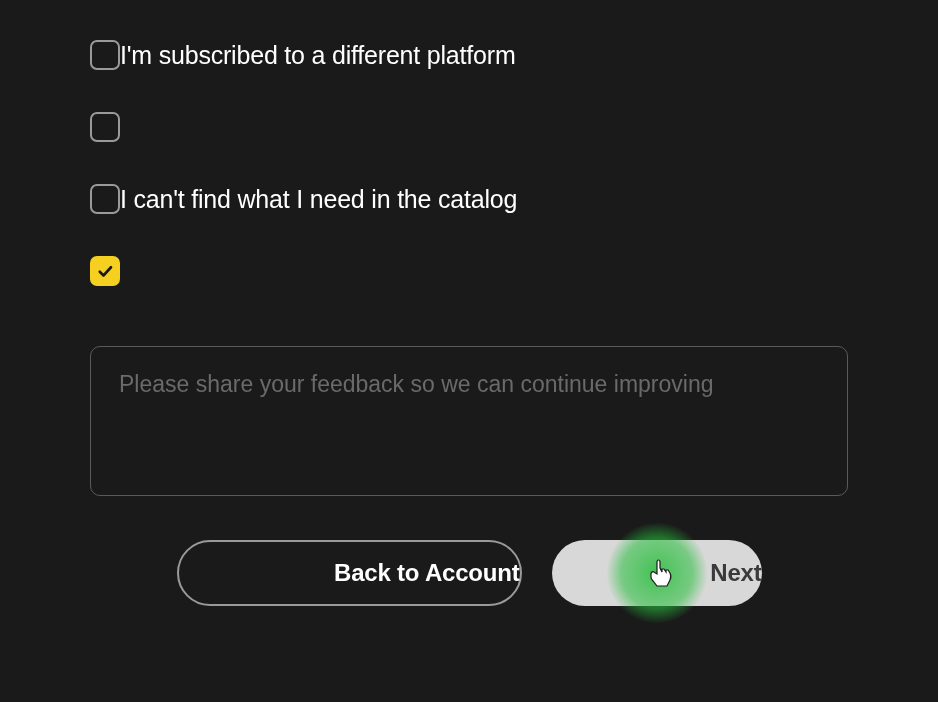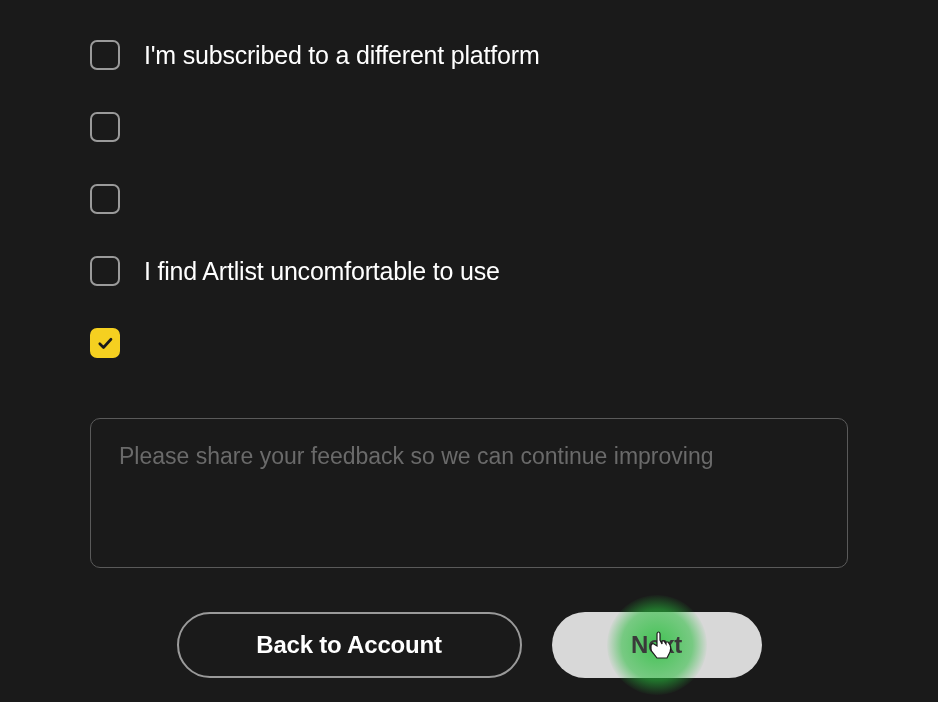--- a/index.html
+++ b/index.html
@@ -14,21 +14,20 @@
       height: 702px;
       color: #ffffff;
       overflow: hidden;
     }
     .form-container {
       padding: 40px 90px 0 90px;
     }
     .checkbox-row {
       display: flex;
       align-items: center;
-      gap: 24px;
       margin-bottom: 42px;
       cursor: pointer;
     }
     .checkbox {
       width: 30px;
       height: 30px;
       border: 2.5px solid #9a9a9a;
       border-radius: 7px;
       flex-shrink: 0;
       display: flex;
@@ -72,21 +71,21 @@
       margin-top: 40px;
     }
     .btn {
       height: 66px;
       border-radius: 33px;
       font-size: 24px;
       font-weight: 600;
       cursor: pointer;
       display: flex;
       align-items: center;
-      justify-content: center;
+      justify-content: flex-end;
       letter-spacing: -0.2px;
       position: relative;
     }
     .btn-back {
       width: 345px;
       background: transparent;
       border: 2px solid #9a9a9a;
       color: #ffffff;
     }
     .btn-next {
@@ -128,26 +127,23 @@
     <div class="checkbox"></div>
     <span class="checkbox-label">I'm subscribed to a different platform</span>
   </div>
 
   <div class="checkbox-row">
     <div class="checkbox"></div>
   </div>
 
   <div class="checkbox-row">
     <div class="checkbox"></div>
+    <span class="checkbox-label">I can't find what I need in the catalog</span>
   </div>
 
-  <div class="checkbox-row">
-    <div class="checkbox"></div>
-    <span class="checkbox-label">I find Artlist uncomfortable to use</span>
-  </div>
 
   <div class="checkbox-row">
     <div class="checkbox checked">
       <svg viewBox="0 0 24 24" fill="none" stroke="#1a1a1a" stroke-width="3.5" stroke-linecap="round" stroke-linejoin="round">
         <polyline points="5 13 10 18 20 7"></polyline>
       </svg>
     </div>
   </div>
 
   <textarea class="feedback-textarea" placeholder="Please share your feedback so we can continue improving" style=""></textarea>

